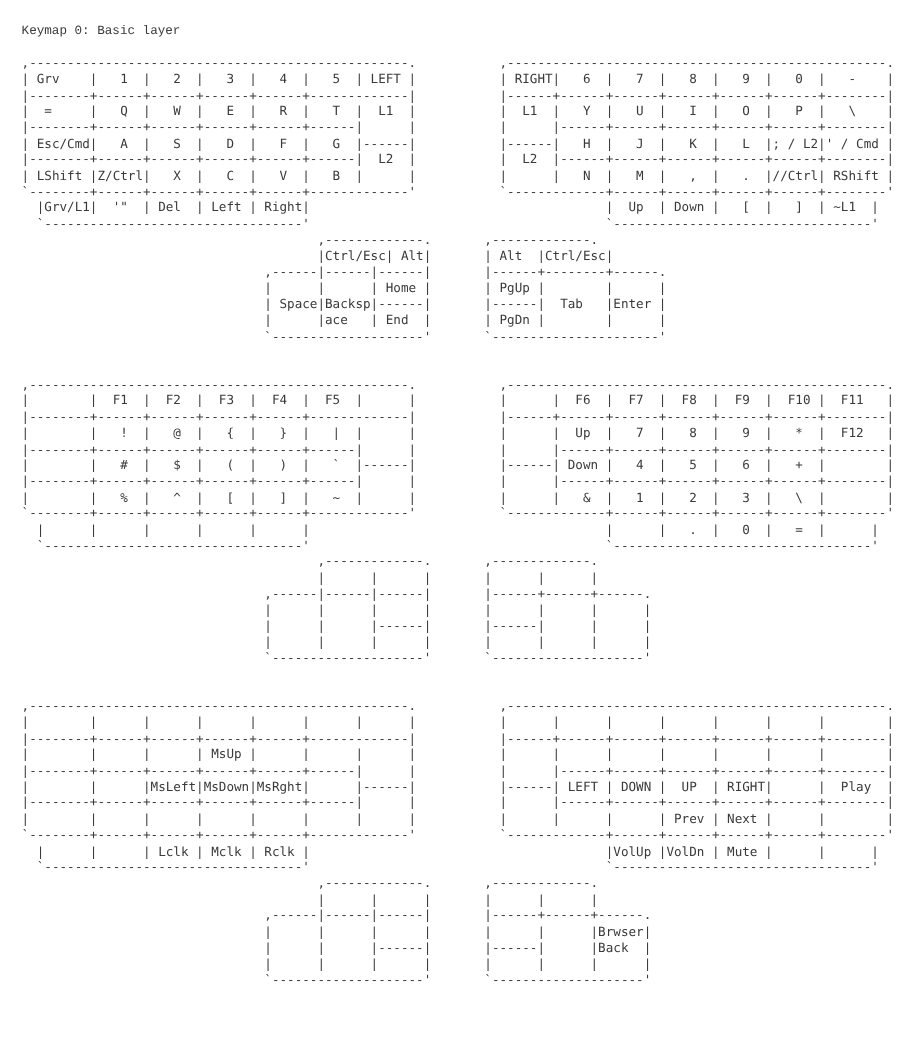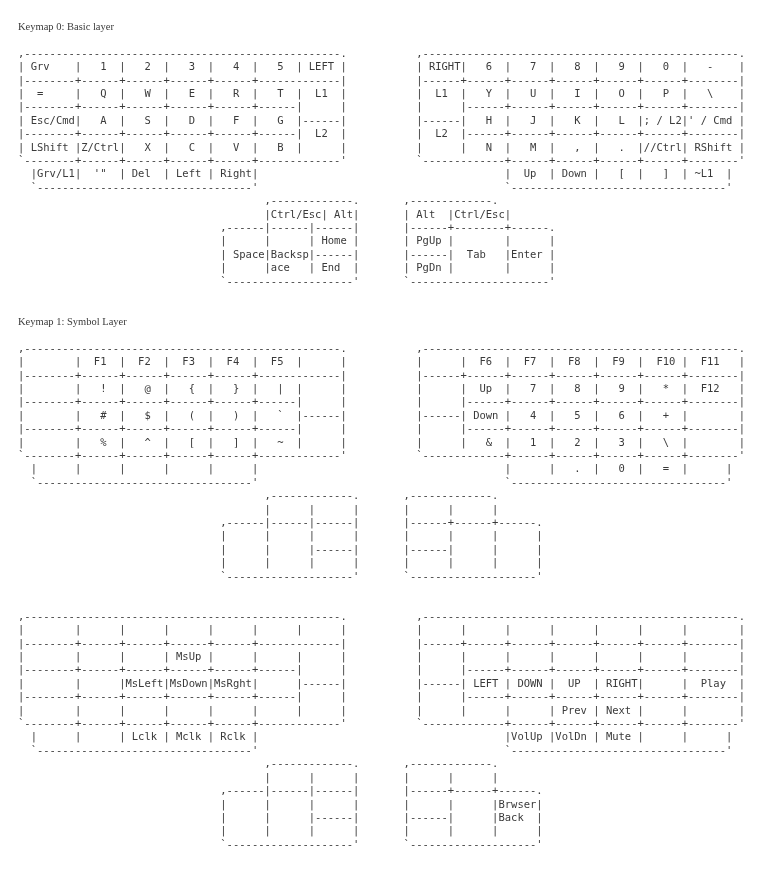--- a/index.html
+++ b/index.html
@@ -8,21 +8,21 @@
   }
   body {
     width: 765px;
     min-height: 883px;
     box-sizing: border-box;
     padding: 20px 0 0 18px;
     overflow: hidden;
   }
   .keymap-section { margin: 0; }
   .keymap-title {
-    font-family: Liberation Serif, serif;
+    font-family: Liberation Mono, monospace;
     font-size: 10.5px;
     line-height: 13.4px;
     color: #3a3a3a;
     white-space: pre;
     margin: 0 0 13.4px 0;
   }
   .keymap-art {
     font-family: "DejaVu Sans Mono", "Liberation Mono", monospace;
     font-size: 10.5px;
     line-height: 13.4px;
@@ -52,21 +52,20 @@
                                        ,-------------.       ,-------------.
                                        |Ctrl/Esc| Alt|       | Alt  |Ctrl/Esc|
                                 ,------|------|------|       |------+--------+------.
                                 |      |      | Home |       | PgUp |        |      |
                                 | Space|Backsp|------|       |------|  Tab   |Enter |
                                 |      |ace   | End  |       | PgDn |        |      |
                                 `--------------------'       `----------------------'</pre>
   </section>
 
   <section class="keymap-section">
-    <div class="keymap-title">Keymap 1: Symbol Layer</div>
     <pre class="keymap-art">,--------------------------------------------------.           ,--------------------------------------------------.
 |        |  F1  |  F2  |  F3  |  F4  |  F5  |      |           |      |  F6  |  F7  |  F8  |  F9  |  F10 |  F11   |
 |--------+------+------+------+------+-------------|           |------+------+------+------+------+------+--------|
 |        |   !  |   @  |   {  |   }  |   |  |      |           |      |  Up  |   7  |   8  |   9  |   *  |  F12   |
 |--------+------+------+------+------+------|      |           |      |------+------+------+------+------+--------|
 |        |   #  |   $  |   (  |   )  |   `  |------|           |------| Down |   4  |   5  |   6  |   +  |        |
 |--------+------+------+------+------+------|      |           |      |------+------+------+------+------+--------|
 |        |   %  |   ^  |   [  |   ]  |   ~  |      |           |      |   &amp;  |   1  |   2  |   3  |   \  |        |
 `--------+------+------+------+------+-------------'           `-------------+------+------+------+------+--------'
   |      |      |      |      |      |                                       |      |   .  |   0  |   =  |      |

